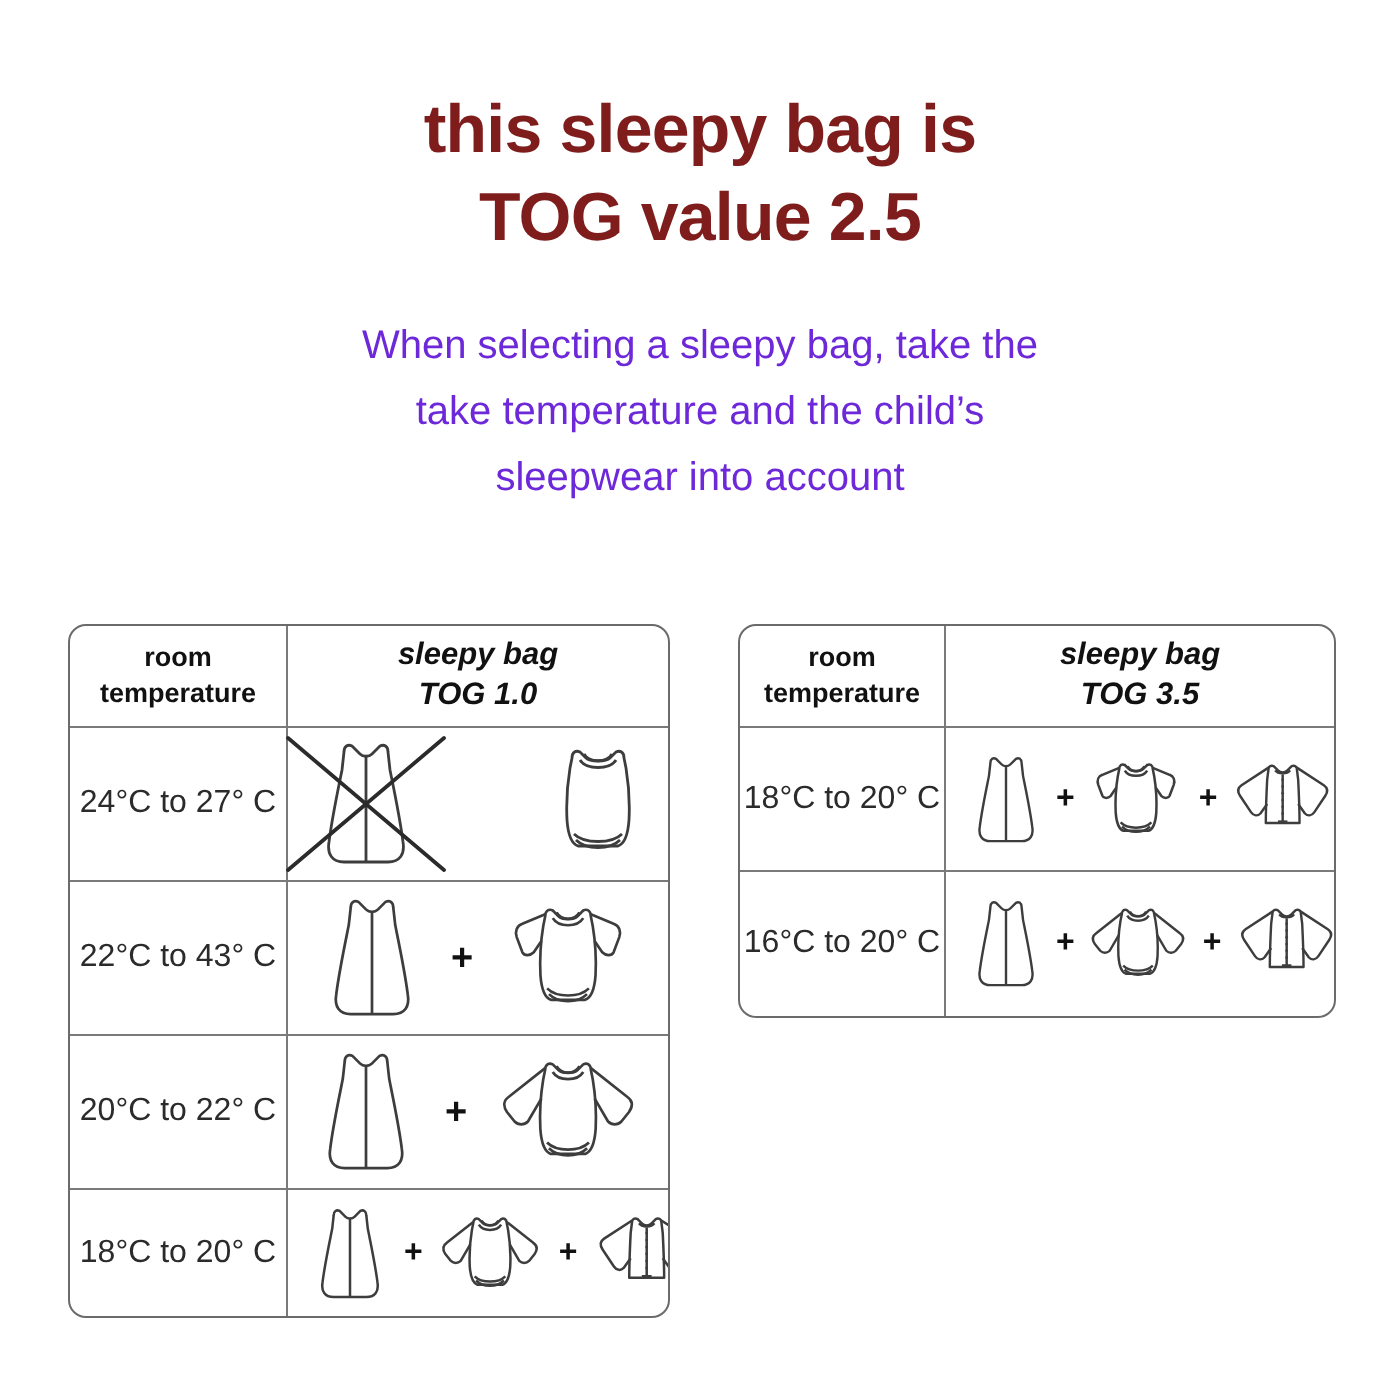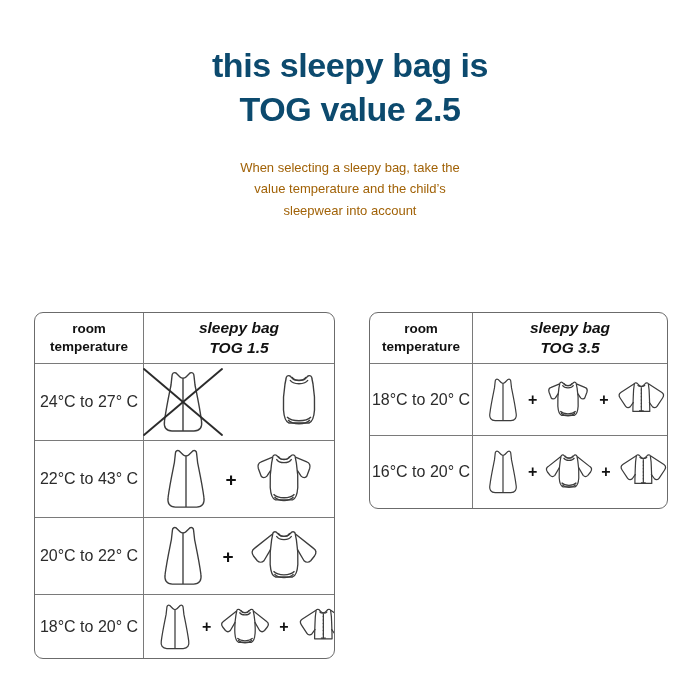--- a/index.html
+++ b/index.html
@@ -21,31 +21,31 @@
     width: 100%;
     text-align: center;
     padding-top: 44px;
     box-sizing: border-box;
   }
   .title {
     font-size: 34px;
     font-weight: bold;
     line-height: 1.28;
     letter-spacing: -0.4px;
-    color: #0c4a6e;
+    color: #7f1d1d;
     margin: 0 auto;
     max-width: 560px;
   }
   .title .line { display: block; }
   .subtitle {
     margin: 26px auto 0;
     max-width: 430px;
-    font-size: 13px;
+    font-size: 20px;
     line-height: 1.65;
-    color: #a16207;
+    color: #6d28d9;
     font-weight: 400;
   }
   .subtitle .line { display: block; }
 
   
   .tables {
     position: absolute;
     top: 312px;
     left: 0;
     width: 700px;
@@ -142,36 +142,36 @@
 </head>
 <body>
 
 <div class="header">
   <h1 class="title">
     <span class="line">this sleepy bag is</span>
     <span class="line">TOG value 2.5</span>
   </h1>
   <p class="subtitle">
     <span class="line">When selecting a sleepy bag, take the</span>
-    <span class="line">value temperature and the child’s</span>
+    <span class="line">take temperature and the child’s</span>
     <span class="line">sleepwear into account</span>
   </p>
 </div>
 
 <div class="tables">
 
   <div class="tbl left">
     <div class="row head">
       <div class="cell-temp">
         <span class="hl">room</span>
         <span class="hl">temperature</span>
       </div>
       <div class="cell-items">
         <span class="hl">sleepy bag</span>
-        <span class="hl">TOG 1.5</span>
+        <span class="hl">TOG 1.0</span>
       </div>
     </div>
 
     <div class="row r">
       <div class="cell-temp">24°C to 27° C</div>
       <div class="cell-items">
         <span class="crossbox">
           <svg class="garment" width="62" height="66" viewBox="0 0 62 66">
             <g fill="none" stroke="#3d3d3d" stroke-width="1.4" stroke-linejoin="round">
               <path d="M20 7 C20 4 22 3 24 4 L28 8 C29.5 9.5 32.5 9.5 34 8 L38 4 C40 3 42 4 42 7

